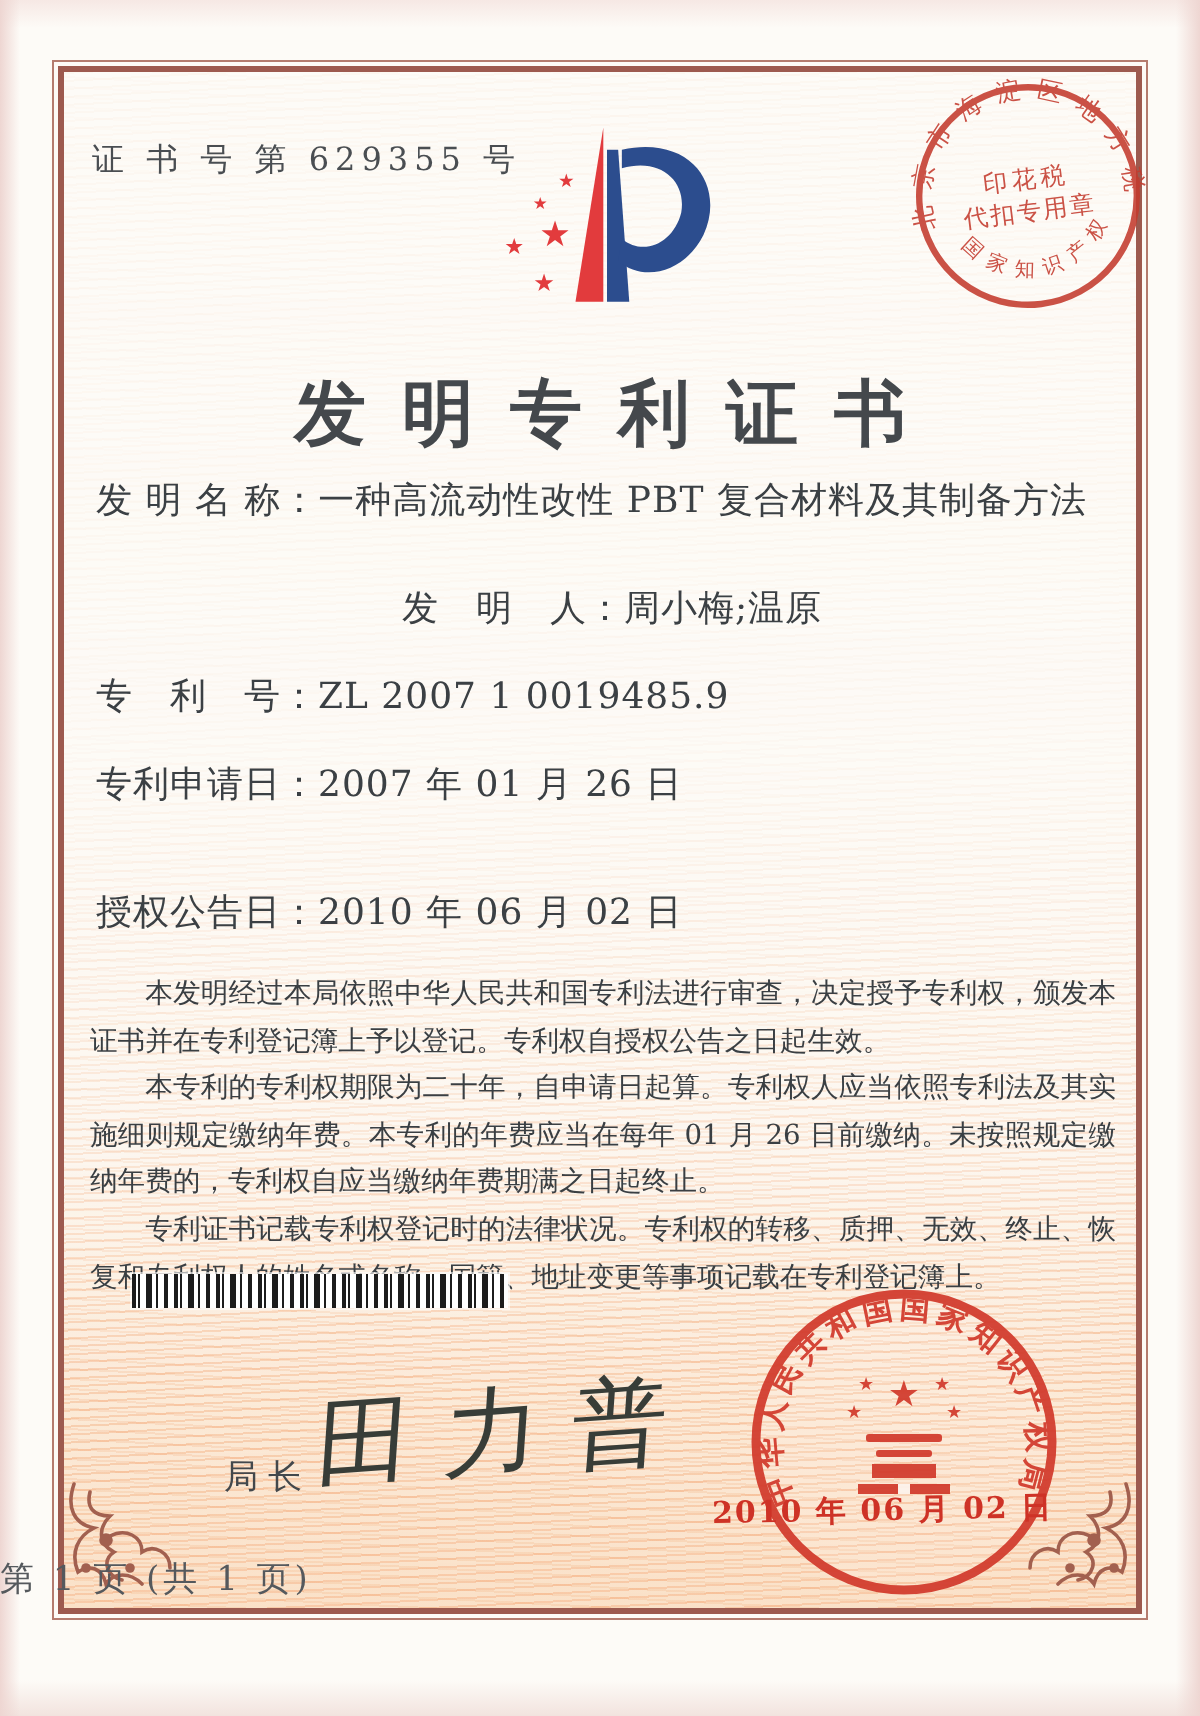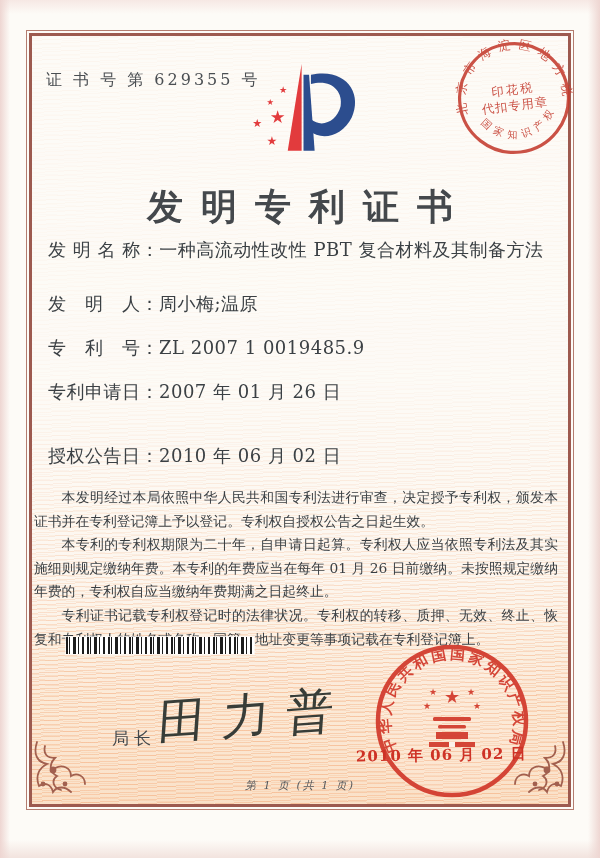--- a/index.html
+++ b/index.html
@@ -27,38 +27,38 @@
       linear-gradient(180deg, rgba(255,255,255,0) 0%, rgba(252,224,196,0.25) 70%, rgba(248,204,162,0.55) 100%);
     -webkit-mask-image:linear-gradient(180deg, rgba(0,0,0,0.12) 0%, rgba(0,0,0,0.10) 45%, rgba(0,0,0,0.55) 68%, #000 85%);
     mask-image:linear-gradient(180deg, rgba(0,0,0,0.12) 0%, rgba(0,0,0,0.10) 45%, rgba(0,0,0,0.55) 68%, #000 85%);
   }
   .abs{position:absolute;}
   .cert-no{left:46px;top:70px;font-size:16px;letter-spacing:3px;color:#4a4e52;}
   .title{left:0;top:155px;width:100%;text-align:center;font-size:36px;font-weight:600;
          letter-spacing:18px;color:#44484c;text-indent:18px;margin-top:28px;}
   .field-row{left:48px;right:36px;font-size:18px;color:#3b4044;letter-spacing:0.5px;}
   .field-row .lbl{color:#3b4044;}
-  .row-0{top:238px;} .row-1{top:292px;} .row-2{top:336px;}
+  .row-0{top:238px;} .row-1{top:292px;text-align:center;} .row-2{top:336px;}
   .row-3{top:380px;} .row-4{top:423px;} .row-5{top:444px;}
-  .paras{left:34px;right:42px;top:486px;color:#3a3f43;}
+  .paras{left:45px;right:42px;top:486px;color:#3a3f43;}
   .paras p{margin:0;font-size:13.8px;line-height:23.6px;text-align:justify;text-indent:2em;}
   .barcode{left:66px;top:637px;width:188px;height:17px;
     background:repeating-linear-gradient(90deg,
       #1c1c1c 0 2px, #fff 2px 3px, #1c1c1c 3px 4px, #fff 4px 7px,
       #1c1c1c 7px 10px, #fff 10px 12px, #1c1c1c 12px 13px, #fff 13px 16px,
       #1c1c1c 16px 18px, #fff 18px 21px);
     box-shadow:0 0 0 1px rgba(255,255,255,0.6);}
   .director{left:112px;top:727px;font-size:17px;letter-spacing:5px;color:#43484c;}
   .signature{left:158px;top:684px;font-size:48px;letter-spacing:16px;color:#383d38;
     font-family:"DejaVu Sans","Liberation Sans",sans-serif;
     transform:rotate(-4deg) skewX(-8deg);font-weight:500;}
   .seal-date{left:356px;top:746px;font-size:15px;font-weight:600;color:#ce3226;
     letter-spacing:1px;transform:rotate(-1deg);}
-  .footer{left:0;top:778px;width:100%;text-align:center;font-size:11px;
-    letter-spacing:2px;color:#55595d;font-style:italic;}
+  .footer{left:0;top:778px;width:100%;font-size:17px;
+    letter-spacing:2px;color:#55595d;}
   .logo-wrap{left:238px;top:60px;width:144px;height:102px;}
   .tax-seal{left:450px;top:34px;width:128px;height:128px;transform:rotate(-7deg);opacity:0.88;}
   .office-seal{left:372px;top:641px;width:160px;height:160px;opacity:0.93;}
   .corner{width:64px;height:62px;}
   .corner-left{left:31px;top:740px;}
   .corner-right{left:505px;top:740px;transform:scaleX(-1);}
   svg text{font-family:"DejaVu Serif","Liberation Serif",serif;}
 </style>
 </head>
 <body>

